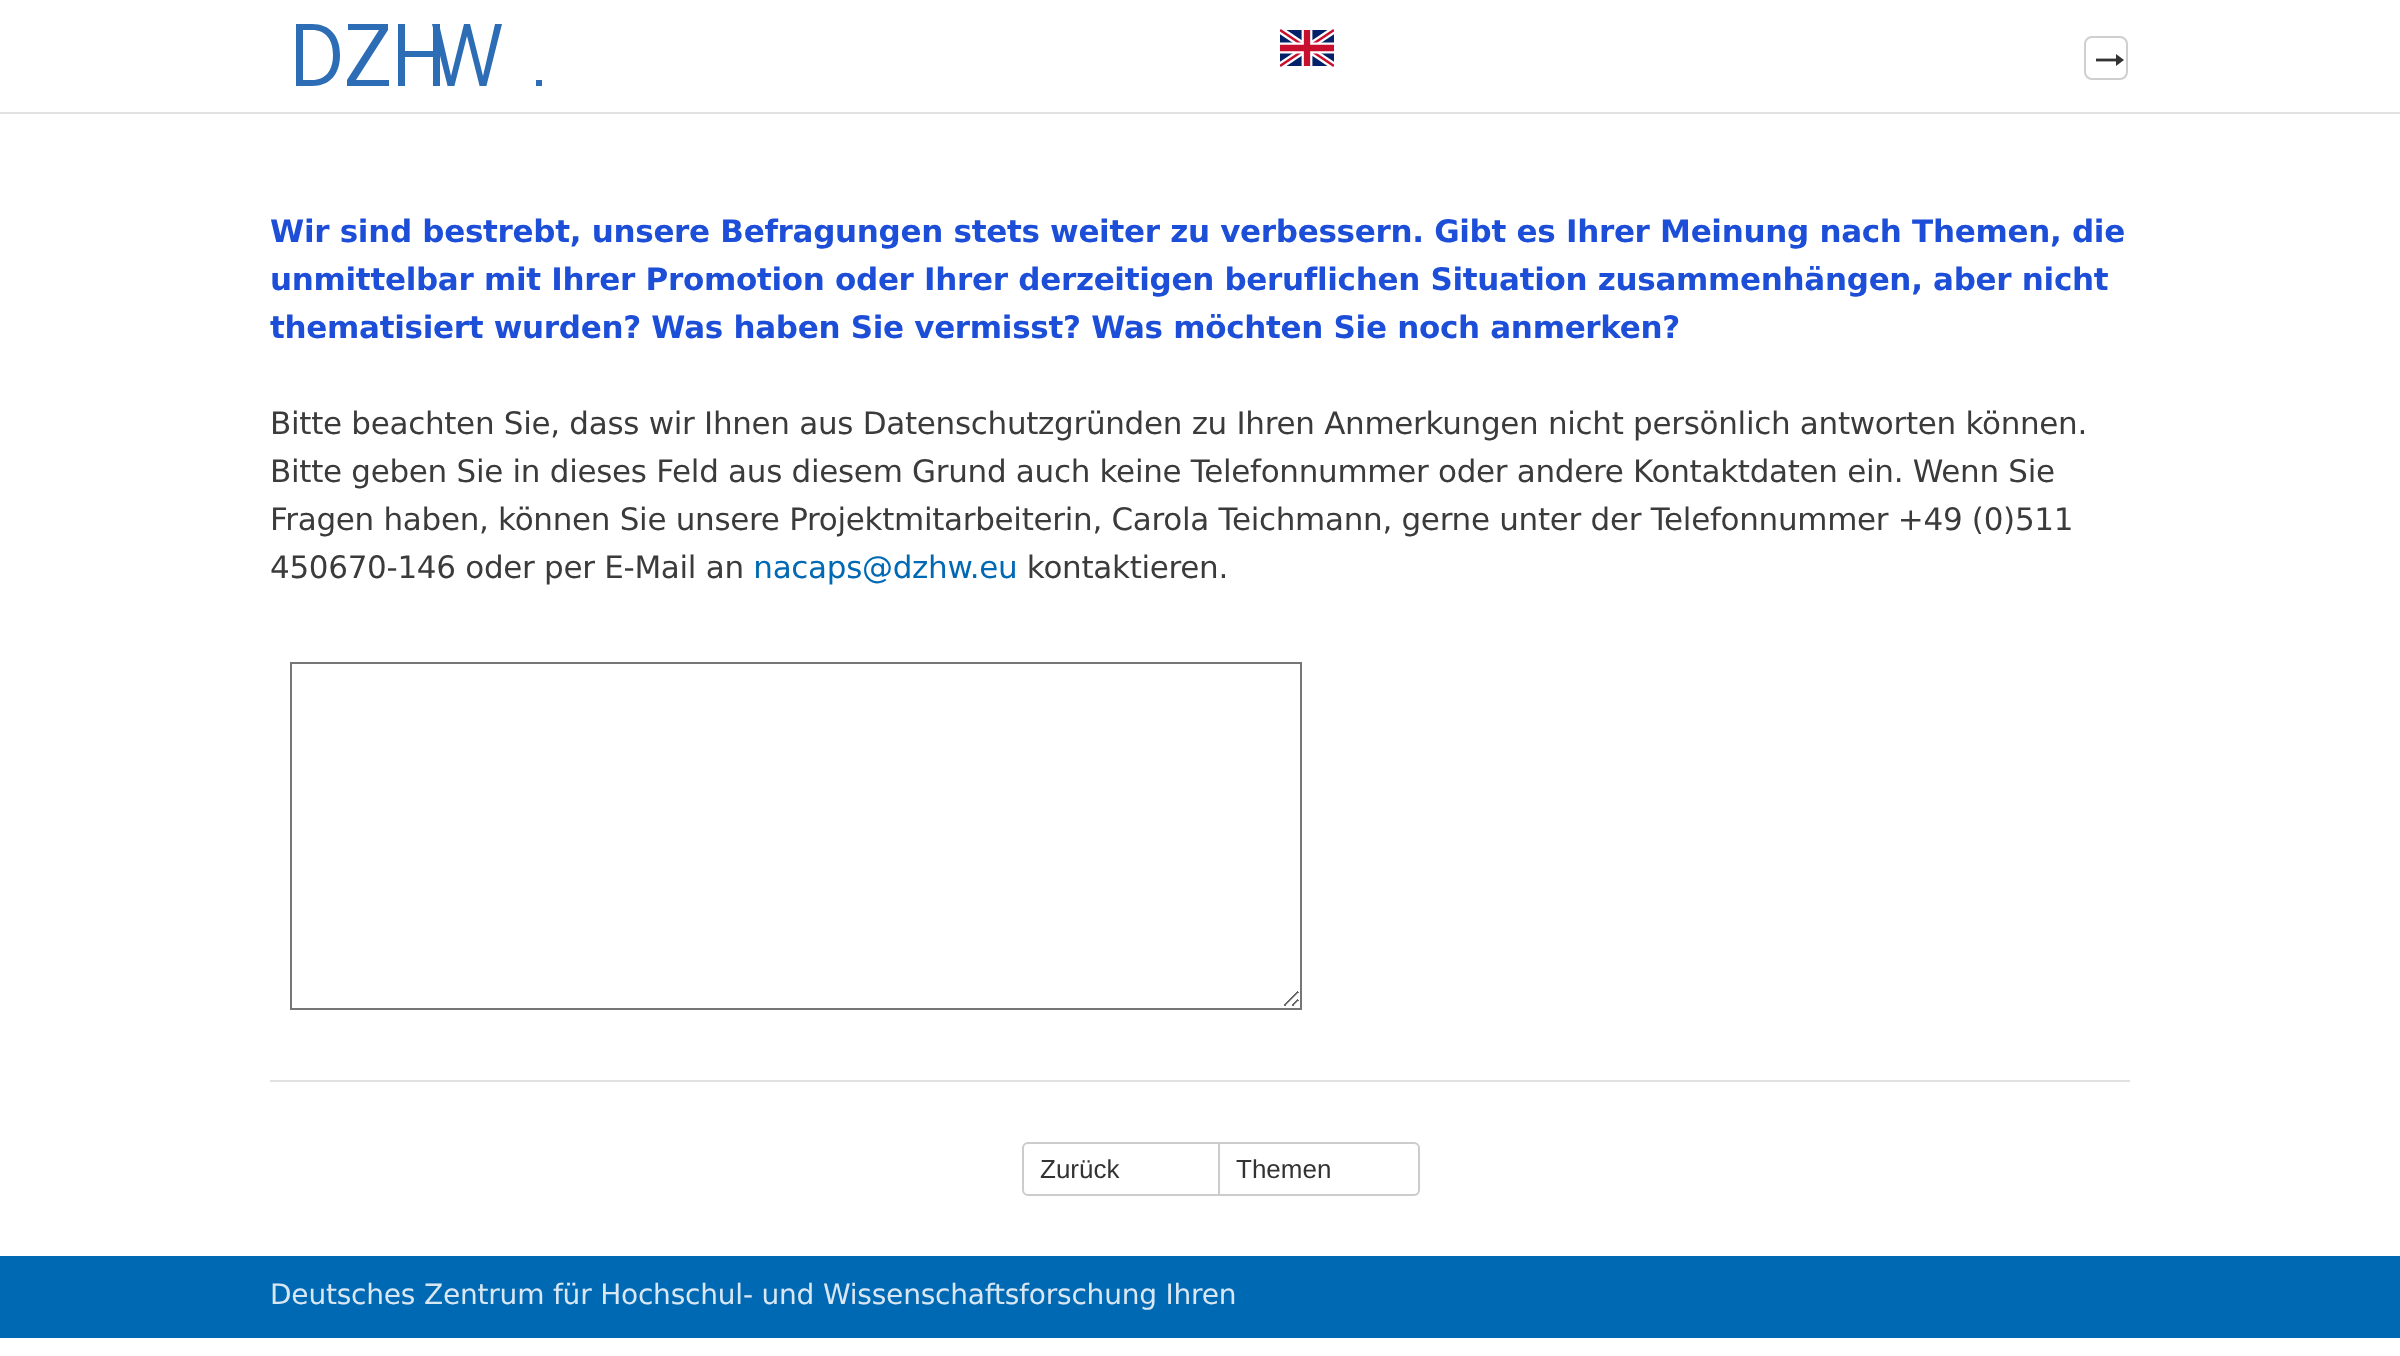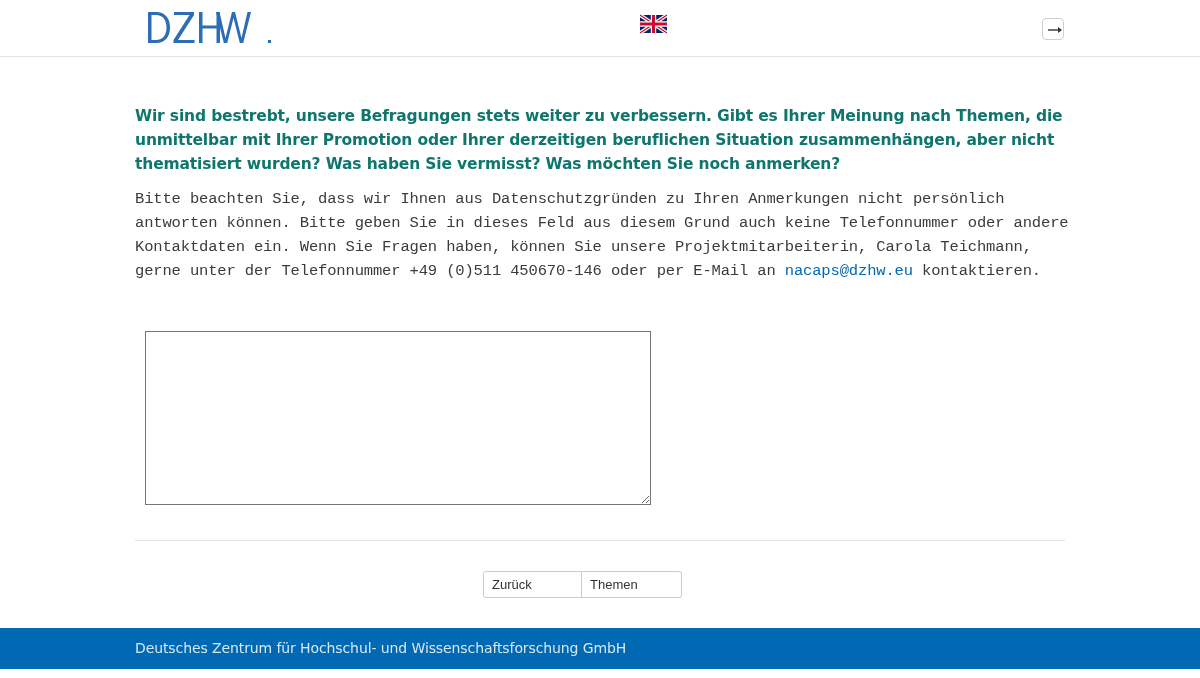--- a/index.html
+++ b/index.html
@@ -25,39 +25,39 @@
       position: absolute; left: 1042px; top: 18px; width: 22px; height: 22px;
       border: 1px solid #cfcfcf; border-radius: 4px; background: #fff;
       cursor: pointer;
     }
     .logout-btn svg { position: absolute; left: 5px; top: 6px; }
     .content {
       position: absolute; left: 135px; top: 104px; width: 935px;
       font-size: 15.5px; line-height: 24px;
     }
     .question {
-      font-weight: bold; color: #0f766e;
+      font-weight: bold; color: #1d4ed8;
       letter-spacing: -0.15px;
     }
     .note {
-      margin-top: 11px; color: #3b3b3b; letter-spacing: -0.15px; font-family: Liberation Mono, monospace;
+      margin-top: 24px; color: #3b3b3b; letter-spacing: -0.15px;
     }
     .note a { color: #0069b4; text-decoration: none; }
     .answer {
       position: absolute; left: 145px; top: 331px; width: 506px; height: 174px;
       border: 1px solid #767676; border-radius: 0; resize: both;
       font-family: "Liberation Sans", sans-serif; font-size: 14px; padding: 4px;
       background: #fff;
     }
     .divider {
       position: absolute; left: 135px; top: 540px; width: 930px; height: 1px;
       background: #e1e1e1;
     }
     .nav-group {
-      position: absolute; left: 448px; top: 571px; height: 27px;
+      position: absolute; left: 476px; top: 571px; height: 27px;
       display: flex;
       padding-left: 35px;
     }
     .nav-btn {
       width: 99px; height: 27px; background: #fff;
       border: 1px solid #cccccc; font-family: "Liberation Sans", sans-serif;
       font-size: 13px; color: #333; text-align: left; padding-left: 8px;
       cursor: pointer; line-height: 25px;
     }
     .nav-btn.first { border-radius: 3px 0 0 3px; }
@@ -118,14 +118,14 @@
 <textarea class="answer" placeholder="" style=""></textarea>
 
 <div class="divider"></div>
 
 <div class="nav-group">
   <button class="nav-btn first">Zurück</button>
   <button class="nav-btn last">Themen</button>
 </div>
 
 <div class="footer">
-  <span class="footer-text">Deutsches Zentrum für Hochschul- und Wissenschaftsforschung GmbH</span>
+  <span class="footer-text">Deutsches Zentrum für Hochschul- und Wissenschaftsforschung Ihren</span>
 </div>
 
 </body></html>

